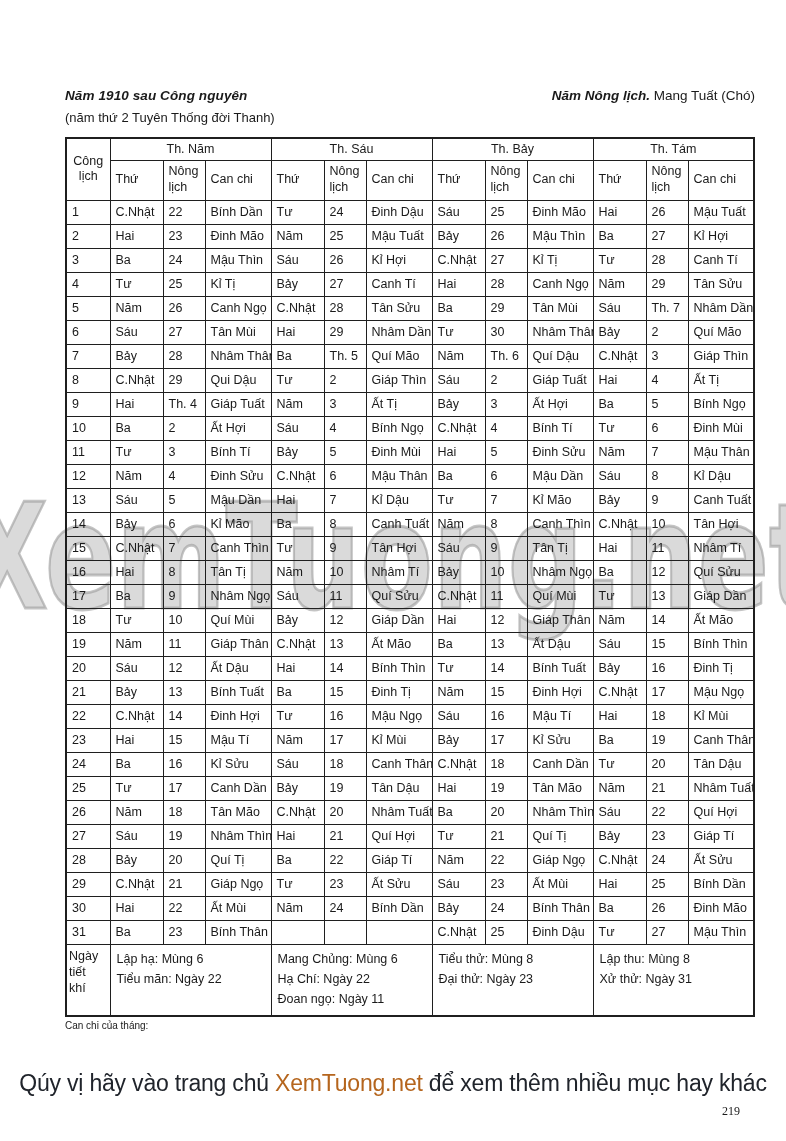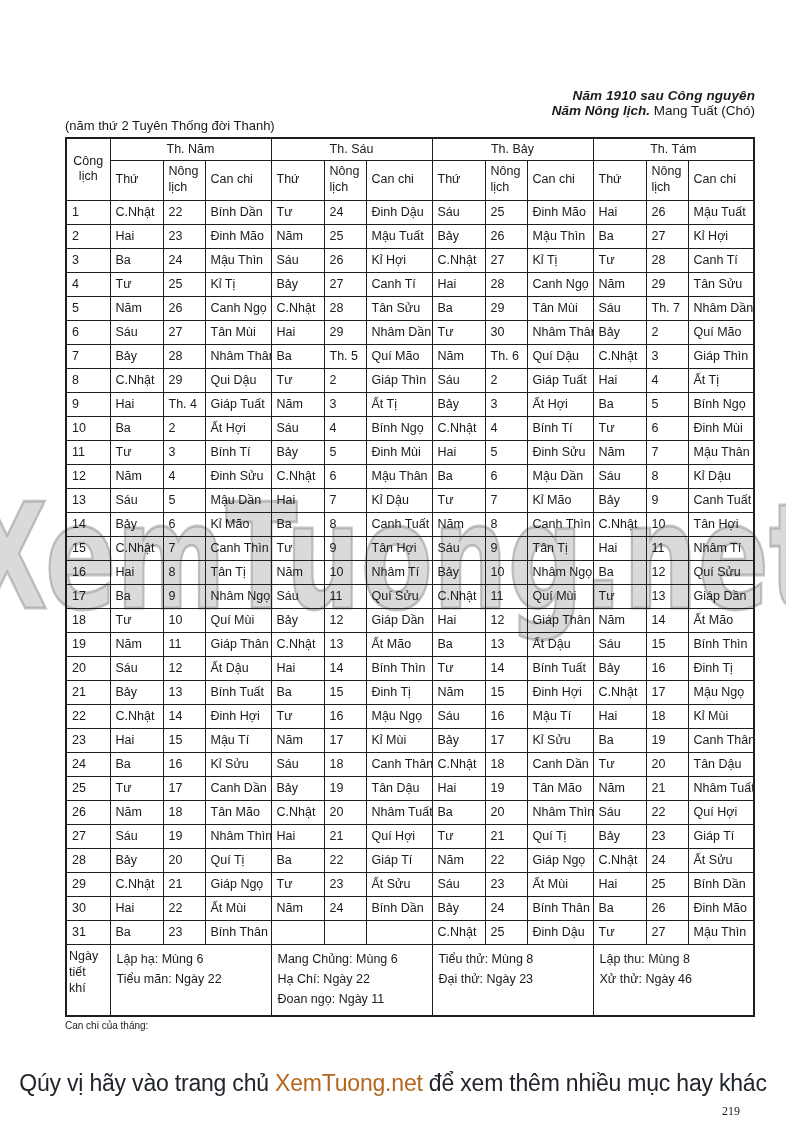--- a/index.html
+++ b/index.html
@@ -16,34 +16,33 @@
   
   .titlebar {
     position: absolute;
     top: 88px;
     left: 65px;
     width: 690px;
   }
   .title-row {
     display: flex;
     justify-content: space-between;
-    align-items: flex-end;
-    flex-direction: column;
+    align-items: flex-start;
   }
   .title-left {
     font-size: 13.5px;
     font-weight: bold;
     font-style: italic;
     letter-spacing: 0.1px;
   }
   .title-right { font-size: 13.5px; }
   .title-right .bi { font-weight: bold; font-style: italic; }
   .subtitle {
     font-size: 13px;
-    margin-top: 0;
+    margin-top: 7px;
   }
 
   
   .watermark {
     position: absolute;
     top: 484px;
     left: 50%;
     transform: translateX(-50%) scaleX(0.72);
     transform-origin: center;
     white-space: nowrap;
@@ -668,21 +667,21 @@
               <div>Mang Chủng: Mùng 6</div>
               <div>Hạ Chí: Ngày 22</div>
               <div>Đoan ngọ: Ngày 11</div>
             </td>
             <td colspan="3">
               <div>Tiểu thử: Mùng 8</div>
               <div>Đại thử: Ngày 23</div>
             </td>
             <td colspan="3">
               <div>Lập thu: Mùng 8</div>
-              <div>Xử thử: Ngày 46</div>
+              <div>Xử thử: Ngày 31</div>
             </td>
           </tr>
       </tbody>
     </table>
   </div>
 
   <div class="canchi-note">
     <div class="canchi-label">Can chi của tháng:</div>
   </div>
 

